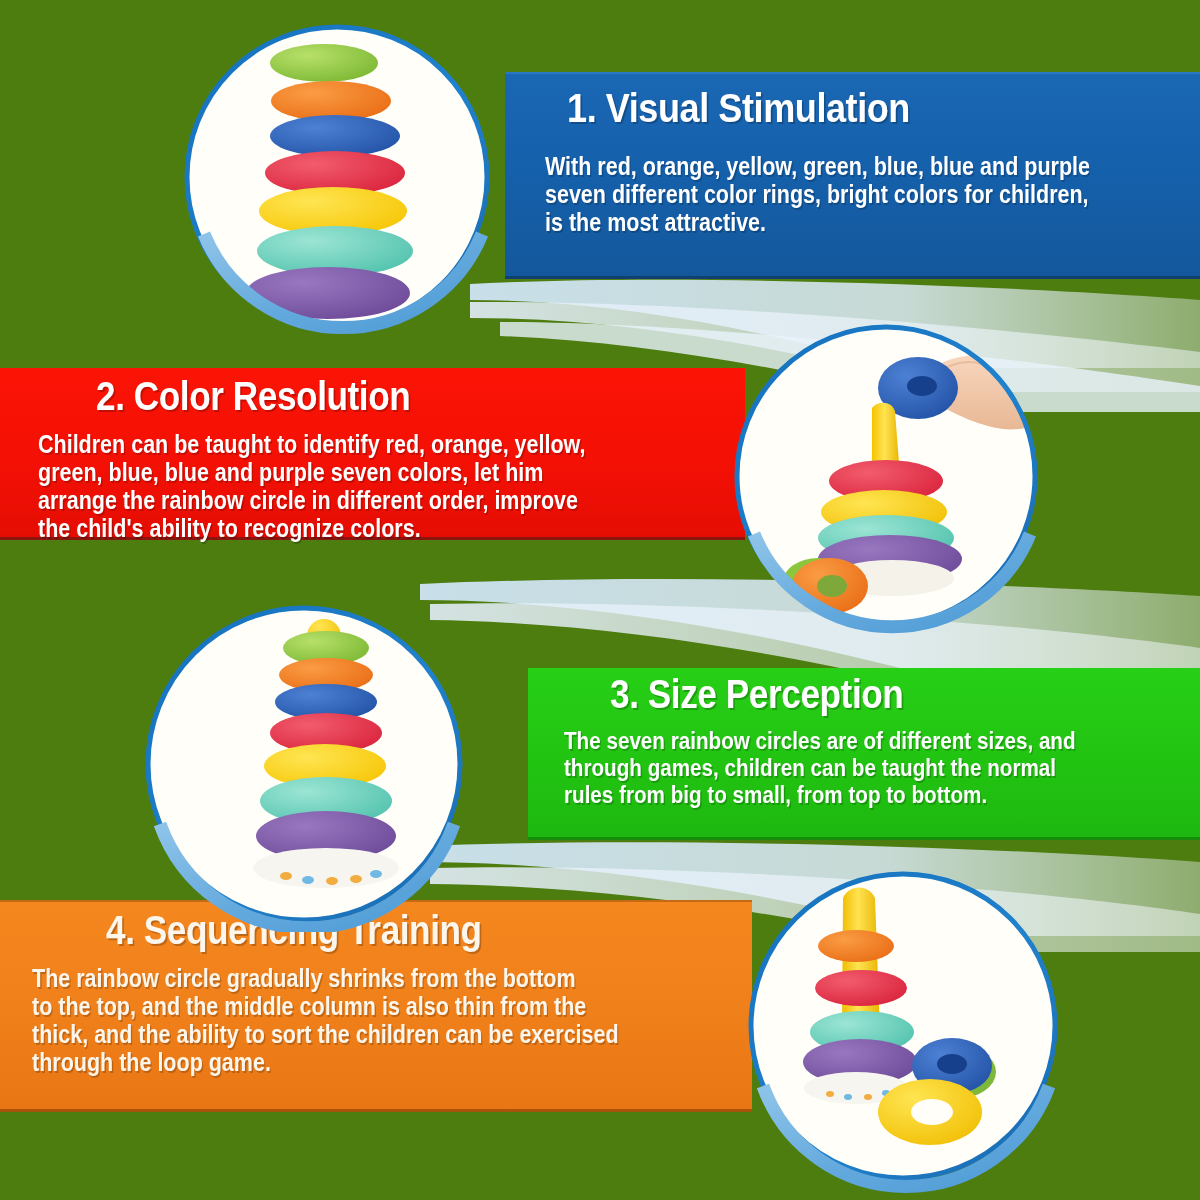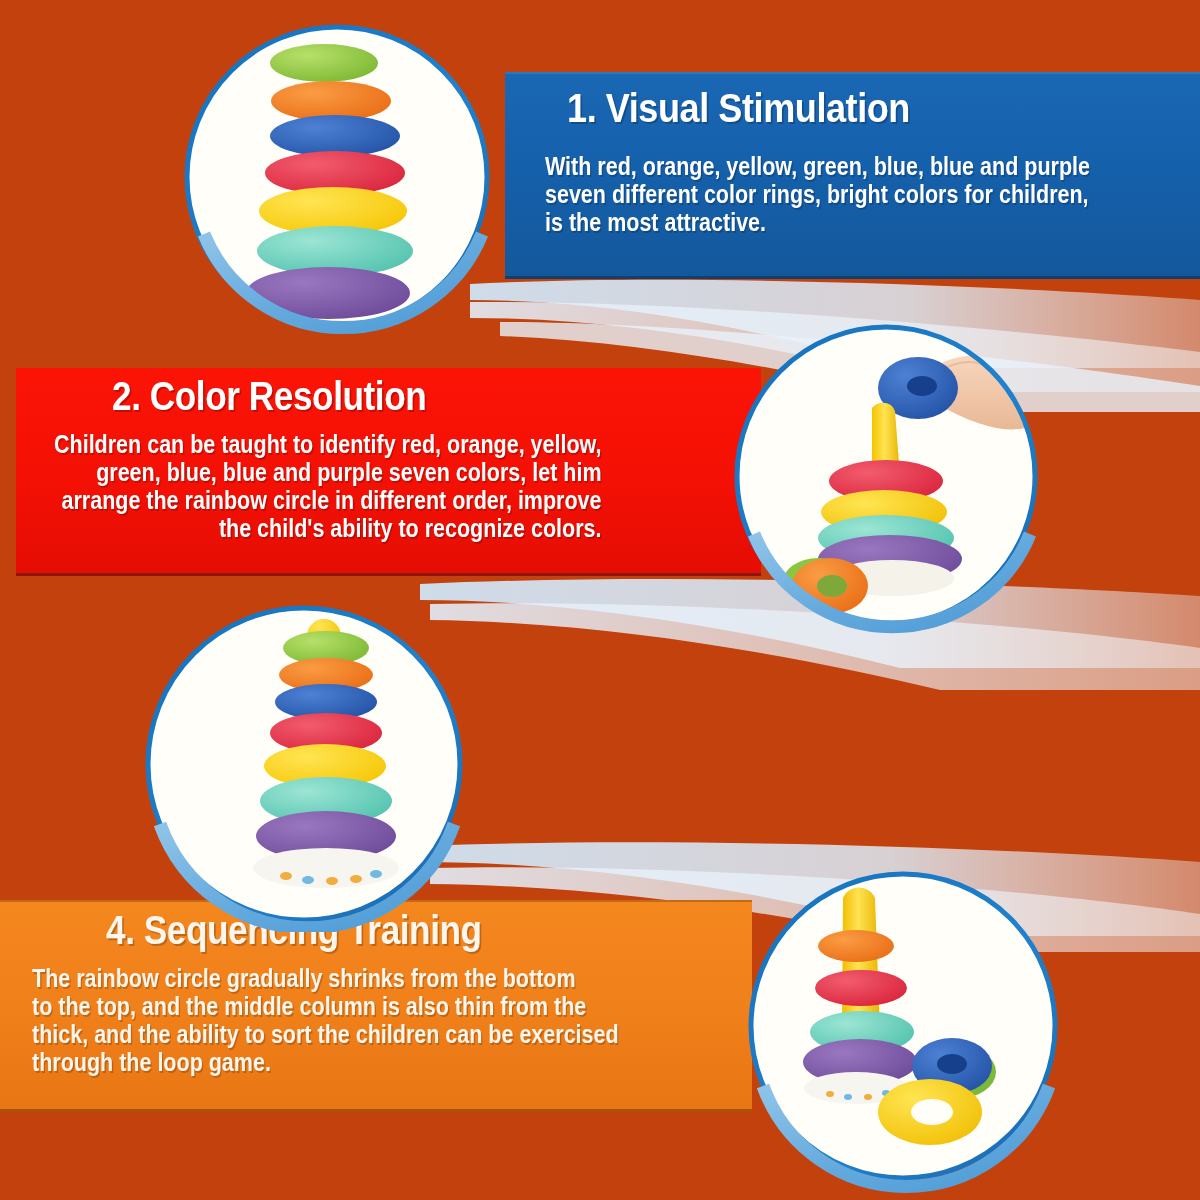--- a/index.html
+++ b/index.html
@@ -2,21 +2,21 @@
 <html><head>
 <meta charset="utf-8">
 <style>
   html,body{margin:0;padding:0;}
   body{
     width:1200px;height:1200px;overflow:hidden;
     background:#fdfdf7;
     font-family:"Liberation Sans","DejaVu Sans",sans-serif;
     position:relative;
   }
-  #stage{position:absolute;left:0;top:0;width:1200px;height:1200px;overflow:hidden;background:#c2410c;}
+  #stage{position:absolute;left:0;top:0;width:1200px;height:1200px;overflow:hidden;background:#4d7c0f;}
 
   
   .swoosh-layer{position:absolute;left:0;top:0;width:1200px;height:1200px;pointer-events:none;}
 
   
   .panel{position:absolute;box-sizing:border-box;}
   .panel .ptitle{
     font-weight:bold;
     font-stretch:condensed;
     color:#ffffff;
@@ -42,24 +42,23 @@
     left:505px;top:72px;width:700px;height:207px;
     background:linear-gradient(180deg,#1a67b4 0%,#1560ab 48%,#14589c 100%);
     border-bottom:3px solid #10406f;
     border-top:2px solid #2a76c0;
   }
   #panel1 .ptitle{font-size:41px;top:14px;left:62px;position:absolute;}
   #panel1 .pbody{font-size:25px;top:78px;left:40px;position:absolute;}
 
   
   #panel2{
-    left:16px;top:368px;width:745px;height:208px;
+    left:0px;top:368px;width:745px;height:172px;
     background:linear-gradient(180deg,#fb1406 0%,#f51005 52%,#e50d03 100%);
     border-bottom:3px solid #8d1510;
-    text-align:right;
   }
   #panel2 .ptitle{font-size:40px;top:8px;left:96px;position:absolute;}
   #panel2 .pbody{font-size:25px;top:62px;left:38px;position:absolute;}
 
   
   #panel3{
     left:528px;top:668px;width:672px;height:172px;
     background:linear-gradient(180deg,#27cf16 0%,#22c512 50%,#1eb810 100%);
     border-bottom:3px solid #158d0a;
   }
@@ -130,20 +129,28 @@
   <div class="panel" id="panel2">
     <div class="ptitle">2. Color Resolution</div>
     <div class="pbody">
       <div>Children can be taught to identify red, orange, yellow,</div>
       <div>green, blue, blue and purple seven colors, let him</div>
       <div>arrange the rainbow circle in different order, improve</div>
       <div>the child's ability to recognize colors.</div>
     </div>
   </div>
 
+  <div class="panel" id="panel3">
+    <div class="ptitle">3. Size Perception</div>
+    <div class="pbody">
+      <div>The seven rainbow circles are of different sizes, and</div>
+      <div>through games, children can be taught the normal</div>
+      <div>rules from big to small, from top to bottom.</div>
+    </div>
+  </div>
 
   <div class="panel" id="panel4">
     <div class="ptitle">4. Sequencing Training</div>
     <div class="pbody">
       <div>The rainbow circle gradually shrinks from the bottom</div>
       <div>to the top, and the middle column is also thin from the</div>
       <div>thick, and the ability to sort the children can be exercised</div>
       <div>through the loop game.</div>
     </div>
   </div>

